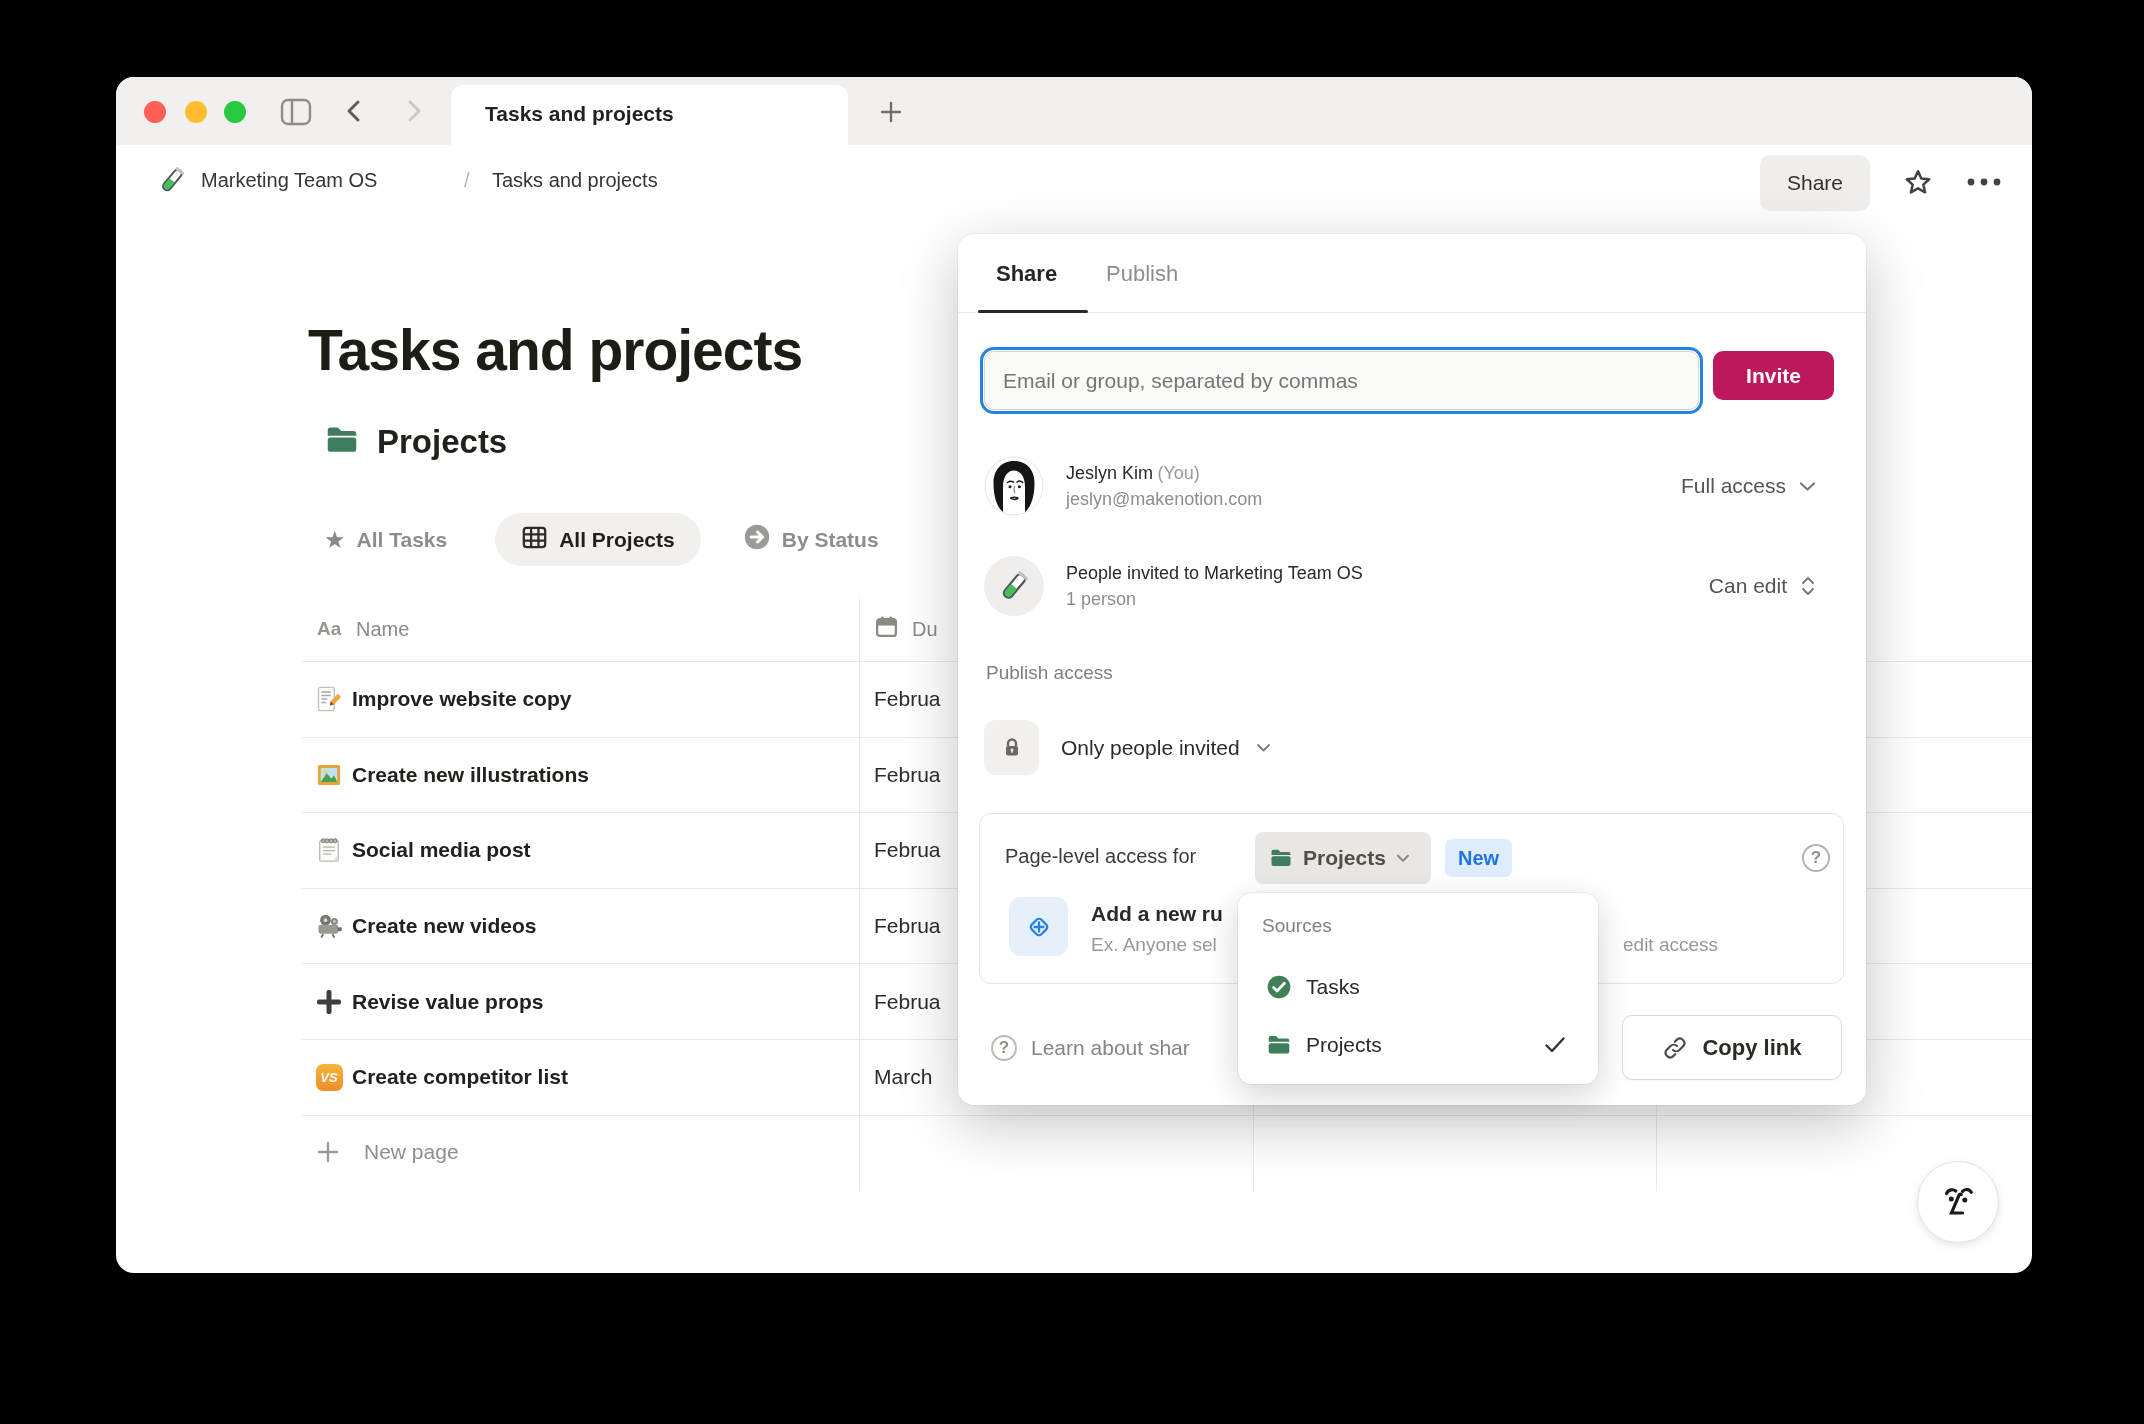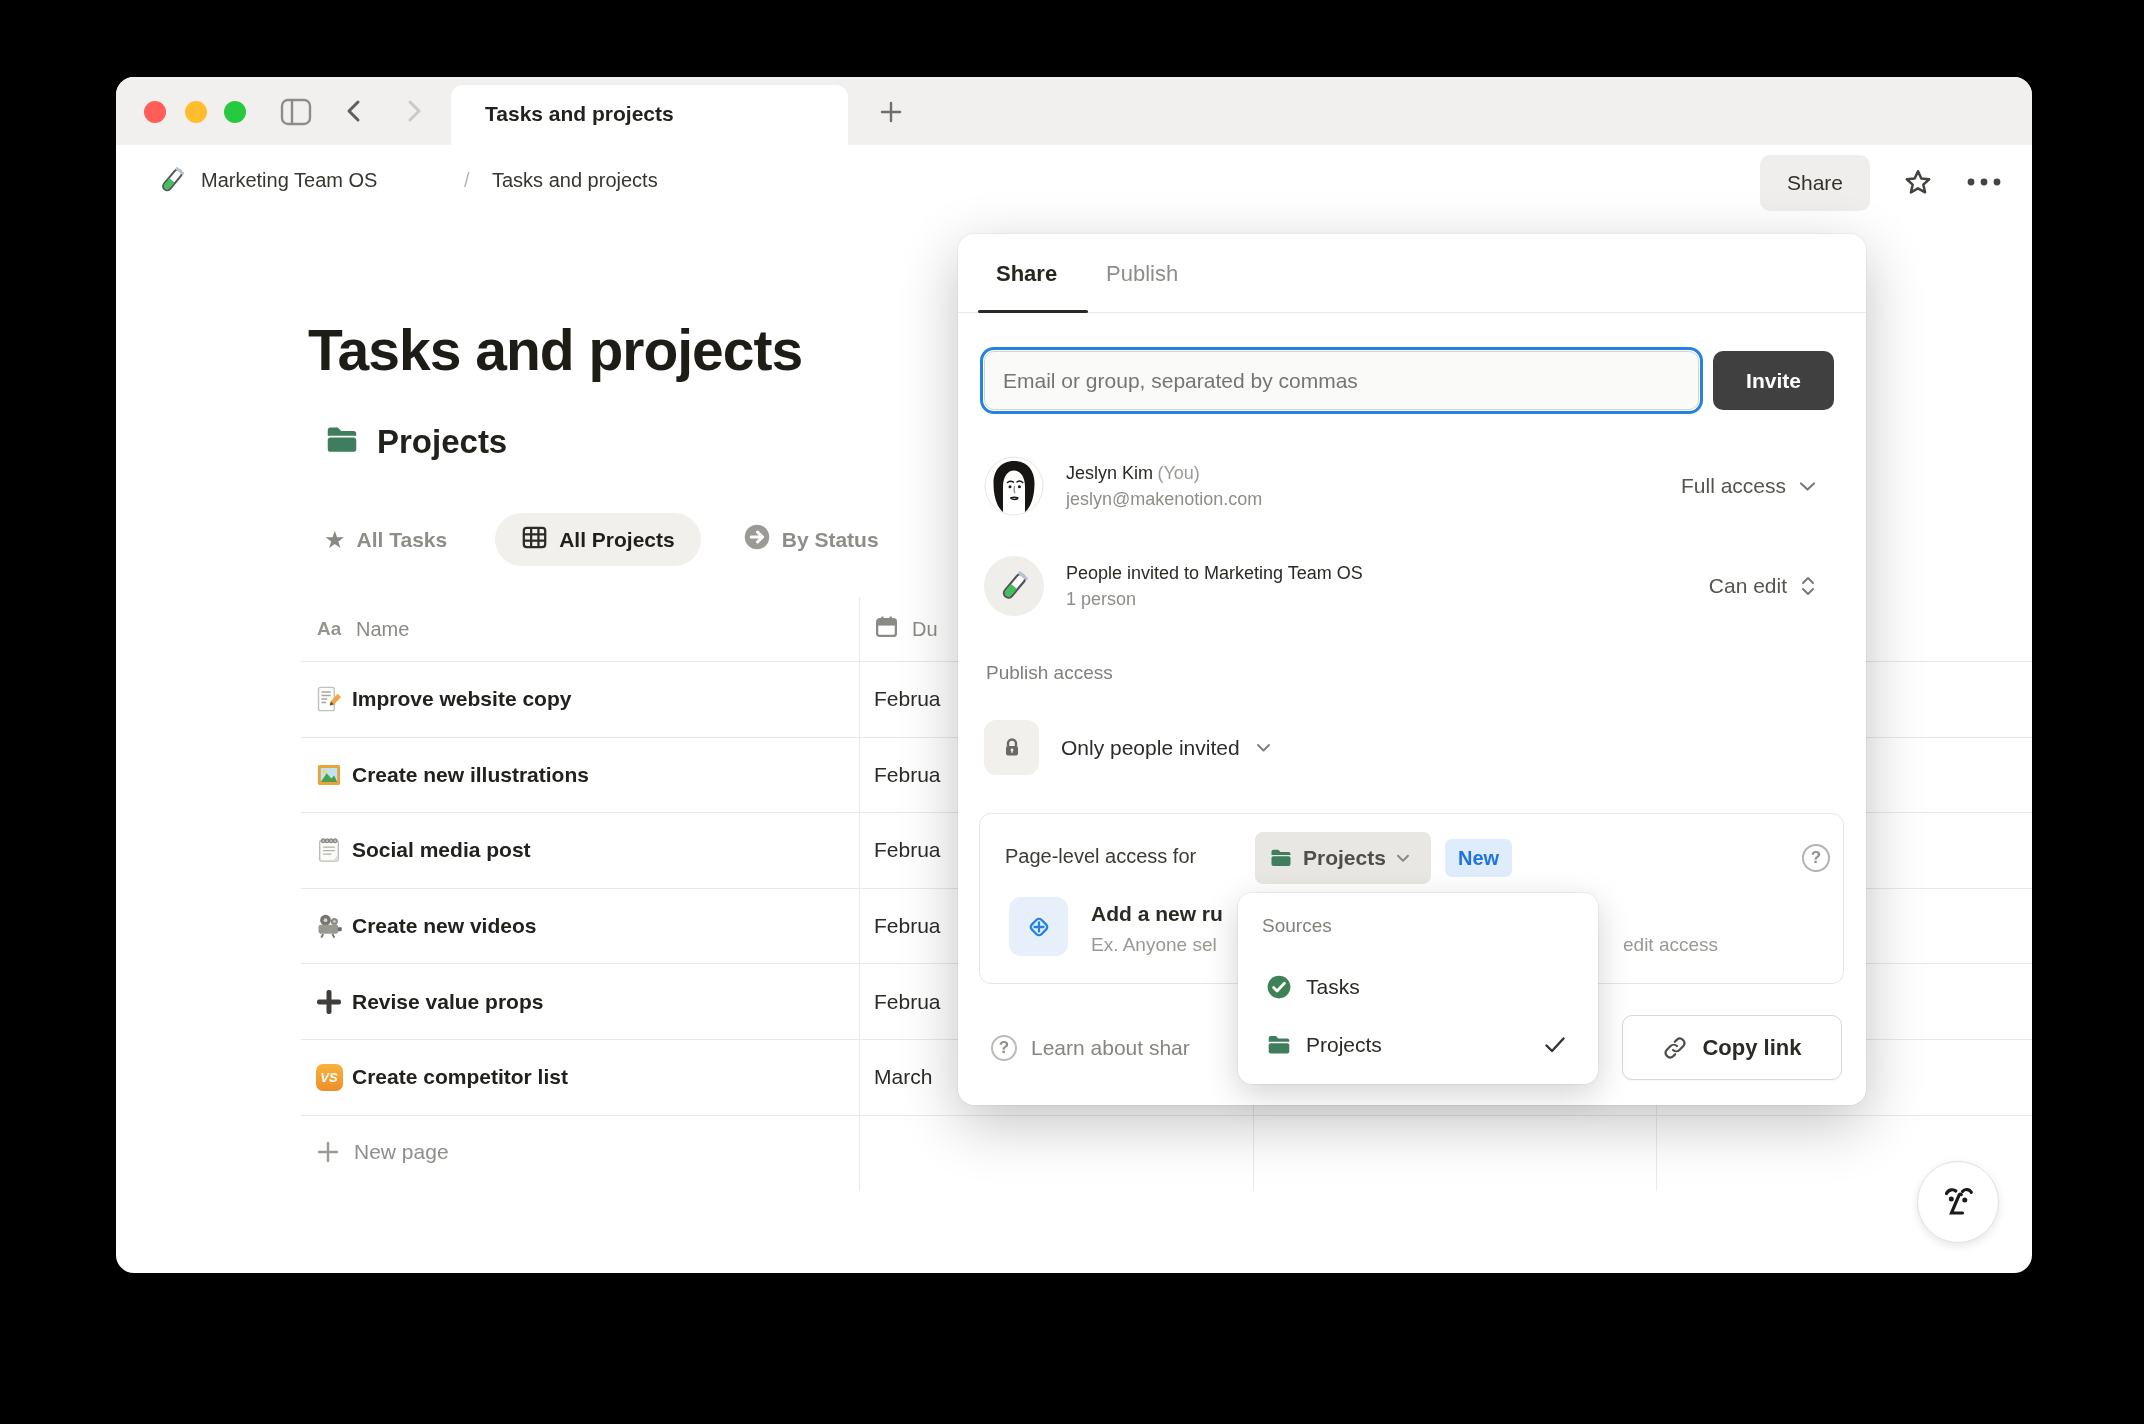--- a/index.html
+++ b/index.html
@@ -32,29 +32,29 @@
 
   
   .table { position:absolute; left:185px; top:520px; width:1731px; }
   .thead { position:relative; height:65px; border-bottom:1px solid #e9e8e4; display:flex; align-items:center; color:#8b8a85; font-size:20px; }
   .trow { position:relative; height:75.6px; border-bottom:1px solid #e9e8e4; }
   .row-icon { position:absolute; left:14px; top:50%; transform:translateY(-50%); width:28px; height:28px; display:flex; align-items:center; justify-content:center; }
   .row-name { position:absolute; left:51px; top:50%; transform:translateY(-50%); font-size:21px; font-weight:600; color:#23211d; white-space:nowrap; }
   .row-due { position:absolute; left:573px; top:50%; transform:translateY(-50%); font-size:21px; color:#2c2b27; white-space:nowrap; }
   .vline { position:absolute; top:0; width:1px; background:#ebeae6; height:594px; }
   .tag { position:absolute; top:50%; transform:translateY(-50%); height:37px; border-radius:7px; background:#f8ded8; color:#423e39; font-size:20px; display:flex; align-items:center; padding:0 15px; }
-  .newpage { position:relative; height:72px; display:flex; align-items:center; gap:15px; color:#8f8e8a; font-size:21px; padding-left:16px; }
+  .newpage { position:relative; height:72px; display:flex; align-items:center; gap:25px; color:#8f8e8a; font-size:21px; padding-left:16px; }
 
   
   .dialog { position:absolute; left:842px; top:157px; width:908px; height:871px; background:#fff; border-radius:16px; box-shadow:0 0 0 1px rgba(15,15,15,.04), 0 18px 60px rgba(0,0,0,.24); }
   .dlg-tabs { position:absolute; left:0; top:0; width:100%; height:79px; border-bottom:1px solid #ebeae7; }
   .dlg-tab { position:absolute; top:27px; font-size:22px; }
   .dlg-underline { position:absolute; left:20px; bottom:-1px; width:110px; height:3px; background:#2a2924; border-radius:2px; }
   .email-box { position:absolute; left:26px; top:117px; width:715px; height:59px; background:#fafaf8; border:1px solid #d6d4cf; border-radius:10px; outline:3px solid #2383e2; outline-offset:1px; font-size:21px; color:#a3a09a; padding:0 18px; font-family:inherit; }
-  .invite-btn { position:absolute; left:755px; top:117px; width:121px; height:59px; background:#404040; color:#fff; border:none; border-radius:10px; font-size:21px; font-weight:600; font-family:inherit; }
+  .invite-btn { position:absolute; left:755px; top:117px; width:121px; height:49px; background:#be185d; color:#fff; border:none; border-radius:10px; font-size:21px; font-weight:600; font-family:inherit; }
   .member { position:absolute; left:26px; width:856px; height:80px; display:flex; align-items:center; gap:22px; }
   .avatar { width:60px; height:60px; border-radius:50%; overflow:hidden; flex:none; }
   .m-name { font-size:18px; color:#2b2a25; font-weight:500; }
   .m-sub { font-size:18px; color:#8f8d88; margin-top:5px; }
   .access { position:absolute; right:24px; display:flex; align-items:center; gap:13px; font-size:21px; color:#56544f; }
   .ga-label { position:absolute; left:28px; top:428px; font-size:19px; color:#827f7a; }
   .tile { width:55px; height:55px; border-radius:12px; display:flex; align-items:center; justify-content:center; flex:none; }
   .card { position:absolute; left:21px; top:579px; width:865px; height:171px; border:1px solid #e8e6e2; border-radius:12px; }
   .chip { position:absolute; left:275px; top:18px; height:52px; width:176px; background:#e9e7e3; border-radius:8px; display:flex; align-items:center; gap:10px; padding:0 14px; font-size:21px; font-weight:600; color:#504e48; }
   .new-badge { position:absolute; left:465px; top:25px; height:38px; padding:0 13px; background:#dfecfb; border-radius:7px; color:#1f74e0; font-size:20px; font-weight:600; display:flex; align-items:center; }

